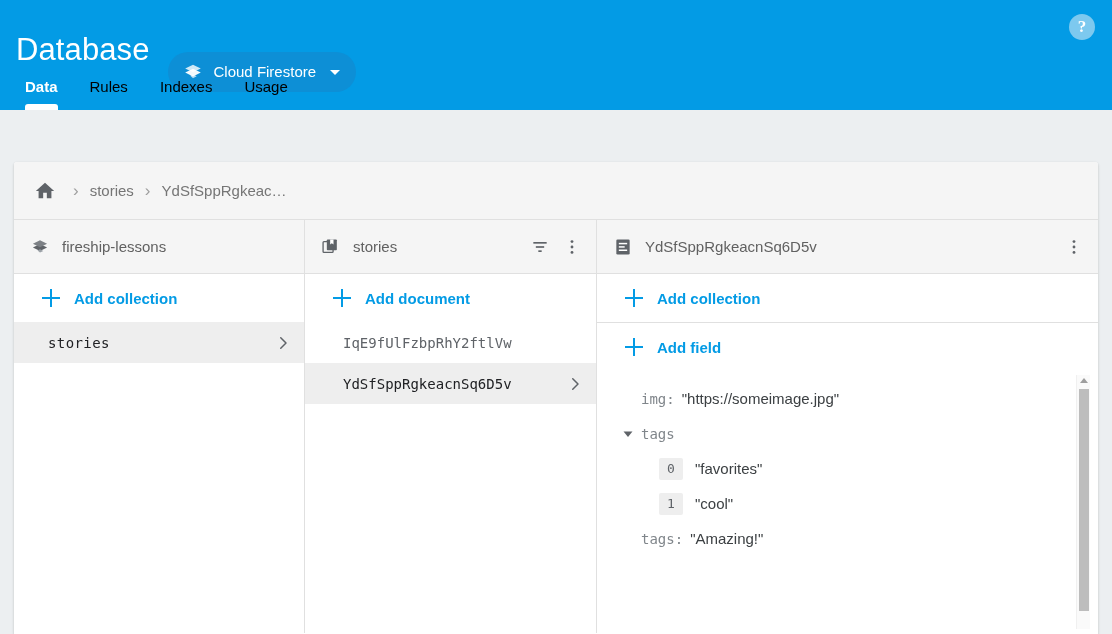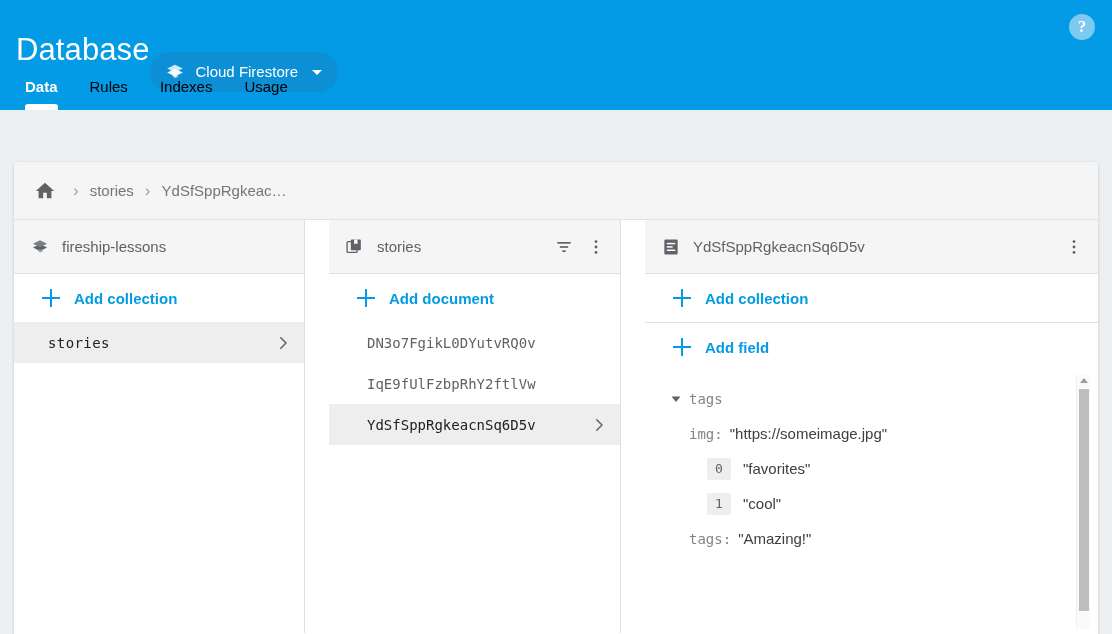--- a/index.html
+++ b/index.html
@@ -11,21 +11,21 @@
   }
 
   
   .appbar {
     position: absolute; left: 0; top: 0;
     width: 1112px; height: 110px;
     background: #039be5;
   }
   .appbar-row {
     position: absolute; left: 16px; top: 8px;
-    display: flex; align-items: center; 
+    display: flex; align-items: center; gap: 18px;
   }
   .app-title {
     color: #ffffff;
     font-size: 31px;
     font-weight: 400;
     letter-spacing: .1px;
     line-height: 40px;
   }
   .db-chip {
     display: flex; align-items: center; gap: 10px;
@@ -116,21 +116,20 @@
   }
   .crumb {
     color: #757575; font-size: 15px;
     cursor: pointer; white-space: nowrap;
   }
 
   
   .cols {
     display: flex;
     height: 413px;
-    gap: 24px;
   }
   .col { position: relative; height: 413px; background: #ffffff; }
   .col-1 { width: 291px; border-right: 1px solid #e0e0e0; }
   .col-2 { width: 292px; border-right: 1px solid #e0e0e0; }
   .col-3 { flex: 1; }
 
   .col-head {
     height: 54px;
     background: #f5f5f5;
     border-bottom: 1px solid #e0e0e0;
@@ -379,23 +378,20 @@
           </span>
         </span>
       </div>
 
       <div class="add-row">
         <span class="add-plus"></span>
         <span>Add document</span>
       </div>
 
       <div class="list-row">
-        <span>DN3o7FgikL0DYutvRQ0v</span>
-      </div>
-      <div class="list-row">
         <span>IqE9fUlFzbpRhY2ftlVw</span>
       </div>
       <div class="list-row selected">
         <span>YdSfSppRgkeacnSq6D5v</span>
         <span class="row-chevron">
           <svg width="18" height="18" viewBox="0 0 24 24" aria-hidden="true">
               <path d="M9 5l7 7-7 7" stroke="#5f6368" stroke-width="2" fill="none" stroke-linecap="round" stroke-linejoin="round"></path>
             </svg>
         </span>
       </div>
@@ -429,34 +425,34 @@
       </div>
       <div class="divider"></div>
       <div class="add-row">
         <span class="add-plus"></span>
         <span>Add field</span>
       </div>
 
       <div class="fields">
 
         <div class="field-row">
+          <span class="expander empty"></span>
+          <span class="field-key">img:</span>
+          <span class="field-val">"https://someimage.jpg"</span>
+        </div>
+
+        <div class="field-row">
           <span class="expander">
             <svg width="12" height="12" viewBox="0 0 12 12" aria-hidden="true">
                 <path d="M1.5 3.5h9L6 9z" fill="#5f6368"></path>
               </svg>
           </span>
           <span class="field-key">tags</span>
         </div>
 
-        <div class="field-row">
-          <span class="expander empty"></span>
-          <span class="field-key">img:</span>
-          <span class="field-val">"https://someimage.jpg"</span>
-        </div>
-
         <div class="field-row child">
           <span class="idx-chip">0</span>
           <span class="field-val">"favorites"</span>
         </div>
 
         <div class="field-row child">
           <span class="idx-chip">1</span>
           <span class="field-val">"cool"</span>
         </div>
 

